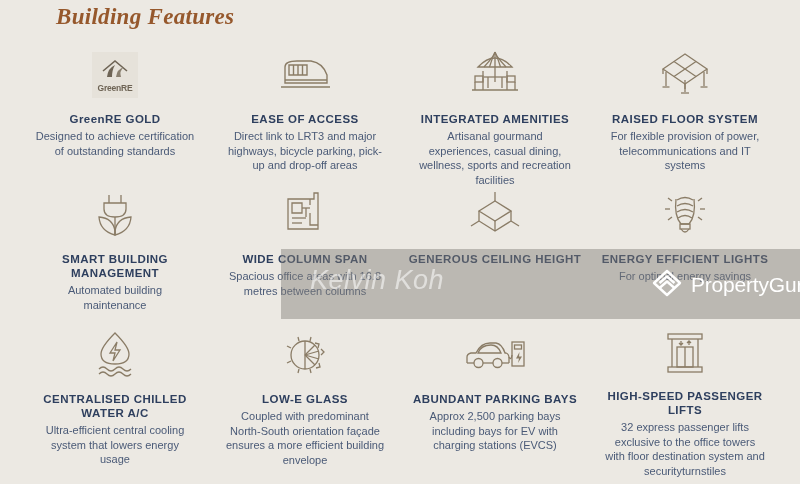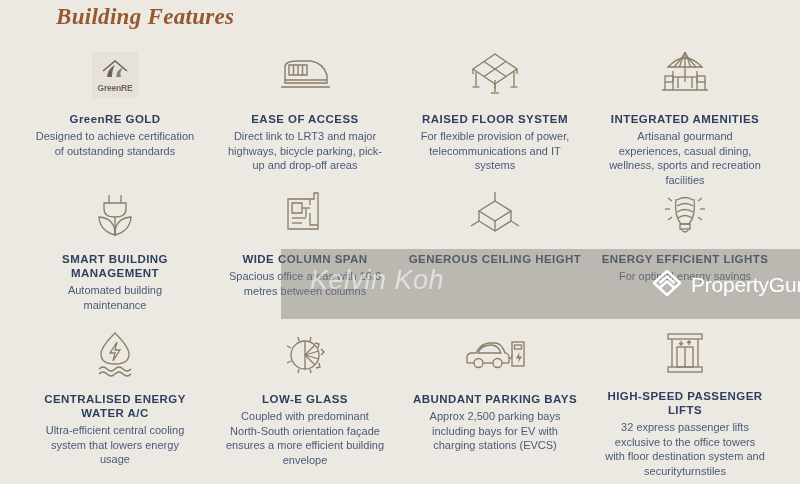--- a/index.html
+++ b/index.html
@@ -167,41 +167,20 @@
         <path d="M12 12 L30 12 L30 22 L12 22 Z"></path>
         <line x1="16.5" y1="12" x2="16.5" y2="22"></line>
         <line x1="21" y1="12" x2="21" y2="22"></line>
         <line x1="25.5" y1="12" x2="25.5" y2="22"></line>
         <line x1="8" y1="27" x2="50" y2="27"></line>
         <line x1="4" y1="34" x2="53" y2="34"></line>
       </svg>
     </div>
     <div class="feature-title">EASE OF ACCESS</div>
     <div class="feature-desc">Direct link to LRT3 and major highways, bicycle parking, pick-up and drop-off areas</div>
-  </div>
-
-  <div class="feature-card">
-    <div class="feature-icon">
-      <svg width="54" height="50" viewBox="0 0 54 50" fill="none" stroke="#8a7c66" stroke-width="1.3">
-        <path d="M27 4 L49 19 L27 34 L5 19 Z"></path>
-        <line x1="16" y1="11.5" x2="38" y2="26.5"></line>
-        <line x1="38" y1="11.5" x2="16" y2="26.5"></line>
-        <line x1="5" y1="19" x2="5" y2="24"></line>
-        <line x1="49" y1="19" x2="49" y2="24"></line>
-        <line x1="27" y1="34" x2="27" y2="39"></line>
-        <line x1="8" y1="22" x2="8" y2="36"></line>
-          <line x1="4.5" y1="37" x2="11.5" y2="37"></line>
-        <line x1="27" y1="30" x2="27" y2="42"></line>
-          <line x1="23" y1="43" x2="31" y2="43"></line>
-        <line x1="46" y1="22" x2="46" y2="36"></line>
-          <line x1="42.5" y1="37" x2="49.5" y2="37"></line>
-      </svg>
-    </div>
-    <div class="feature-title">RAISED FLOOR SYSTEM</div>
-    <div class="feature-desc">For flexible provision of power, telecommunications and IT systems</div>
   </div>
 
   <div class="feature-card">
     <div class="feature-icon">
       <svg width="54" height="50" viewBox="0 0 54 50" fill="none" stroke="#8a7c66" stroke-width="1.3">
         <path d="M10 17 Q27 -1 44 17 Z"></path>
         <path d="M16 17 Q27 5 27 2"></path>
         <path d="M21.5 17 Q25 6 27 2"></path>
         <path d="M32.5 17 Q29 6 27 2"></path>
         <path d="M38 17 Q27 5 27 2"></path>
@@ -219,20 +198,41 @@
         <line x1="39" y1="21" x2="39" y2="32"></line>
         <line x1="4" y1="40" x2="50" y2="40"></line>
       </svg>
     </div>
     <div class="feature-title">INTEGRATED AMENITIES</div>
     <div class="feature-desc">Artisanal gourmand experiences, casual dining, wellness, sports and recreation facilities</div>
   </div>
 
   <div class="feature-card">
     <div class="feature-icon">
+      <svg width="54" height="50" viewBox="0 0 54 50" fill="none" stroke="#8a7c66" stroke-width="1.3">
+        <path d="M27 4 L49 19 L27 34 L5 19 Z"></path>
+        <line x1="16" y1="11.5" x2="38" y2="26.5"></line>
+        <line x1="38" y1="11.5" x2="16" y2="26.5"></line>
+        <line x1="5" y1="19" x2="5" y2="24"></line>
+        <line x1="49" y1="19" x2="49" y2="24"></line>
+        <line x1="27" y1="34" x2="27" y2="39"></line>
+        <line x1="8" y1="22" x2="8" y2="36"></line>
+          <line x1="4.5" y1="37" x2="11.5" y2="37"></line>
+        <line x1="27" y1="30" x2="27" y2="42"></line>
+          <line x1="23" y1="43" x2="31" y2="43"></line>
+        <line x1="46" y1="22" x2="46" y2="36"></line>
+          <line x1="42.5" y1="37" x2="49.5" y2="37"></line>
+      </svg>
+    </div>
+    <div class="feature-title">RAISED FLOOR SYSTEM</div>
+    <div class="feature-desc">For flexible provision of power, telecommunications and IT systems</div>
+  </div>
+
+  <div class="feature-card">
+    <div class="feature-icon">
       <svg width="50" height="48" viewBox="0 0 50 48" fill="none" stroke="#8a7c66" stroke-width="1.3">
         <line x1="19" y1="4" x2="19" y2="12"></line>
         <line x1="31" y1="4" x2="31" y2="12"></line>
         <path d="M14 12 L36 12 L36 18 Q36 26 25 26 Q14 26 14 18 Z"></path>
         <line x1="25" y1="26" x2="25" y2="44"></line>
         <path d="M25 44 Q10 40 9 26 Q23 27 25 40 Z"></path>
         <path d="M25 44 Q40 40 41 26 Q27 27 25 40 Z"></path>
       </svg>
     </div>
     <div class="feature-title">SMART BUILDING MANAGEMENT</div>
@@ -294,21 +294,21 @@
 
   <div class="feature-card">
     <div class="feature-icon">
       <svg width="52" height="50" viewBox="0 0 52 50" fill="none" stroke="#8a7c66" stroke-width="1.3">
         <path d="M26 3 Q40 17 40 24 Q40 34 26 34 Q12 34 12 24 Q12 17 26 3 Z"></path>
         <path d="M28 12 L21 23 L26 23 L24 31 L31 20 L26 20 Z"></path>
         <path d="M10 39 Q14 35 18 39 T26 39 T34 39 T42 39"></path>
         <path d="M10 44 Q14 40 18 44 T26 44 T34 44 T42 44"></path>
       </svg>
     </div>
-    <div class="feature-title">CENTRALISED ENERGY WATER A/C</div>
+    <div class="feature-title">CENTRALISED CHILLED WATER A/C</div>
     <div class="feature-desc">Ultra-efficient central cooling system that lowers energy usage</div>
   </div>
 
   <div class="feature-card">
     <div class="feature-icon">
       <svg width="52" height="48" viewBox="0 0 52 48" fill="none" stroke="#8a7c66" stroke-width="1.3">
         <circle cx="26" cy="24" r="14"></circle>
         <line x1="26" y1="10" x2="26" y2="38"></line>
         <line x1="26" y1="24" x2="36" y2="14"></line>
         <line x1="26" y1="24" x2="40" y2="20"></line>

